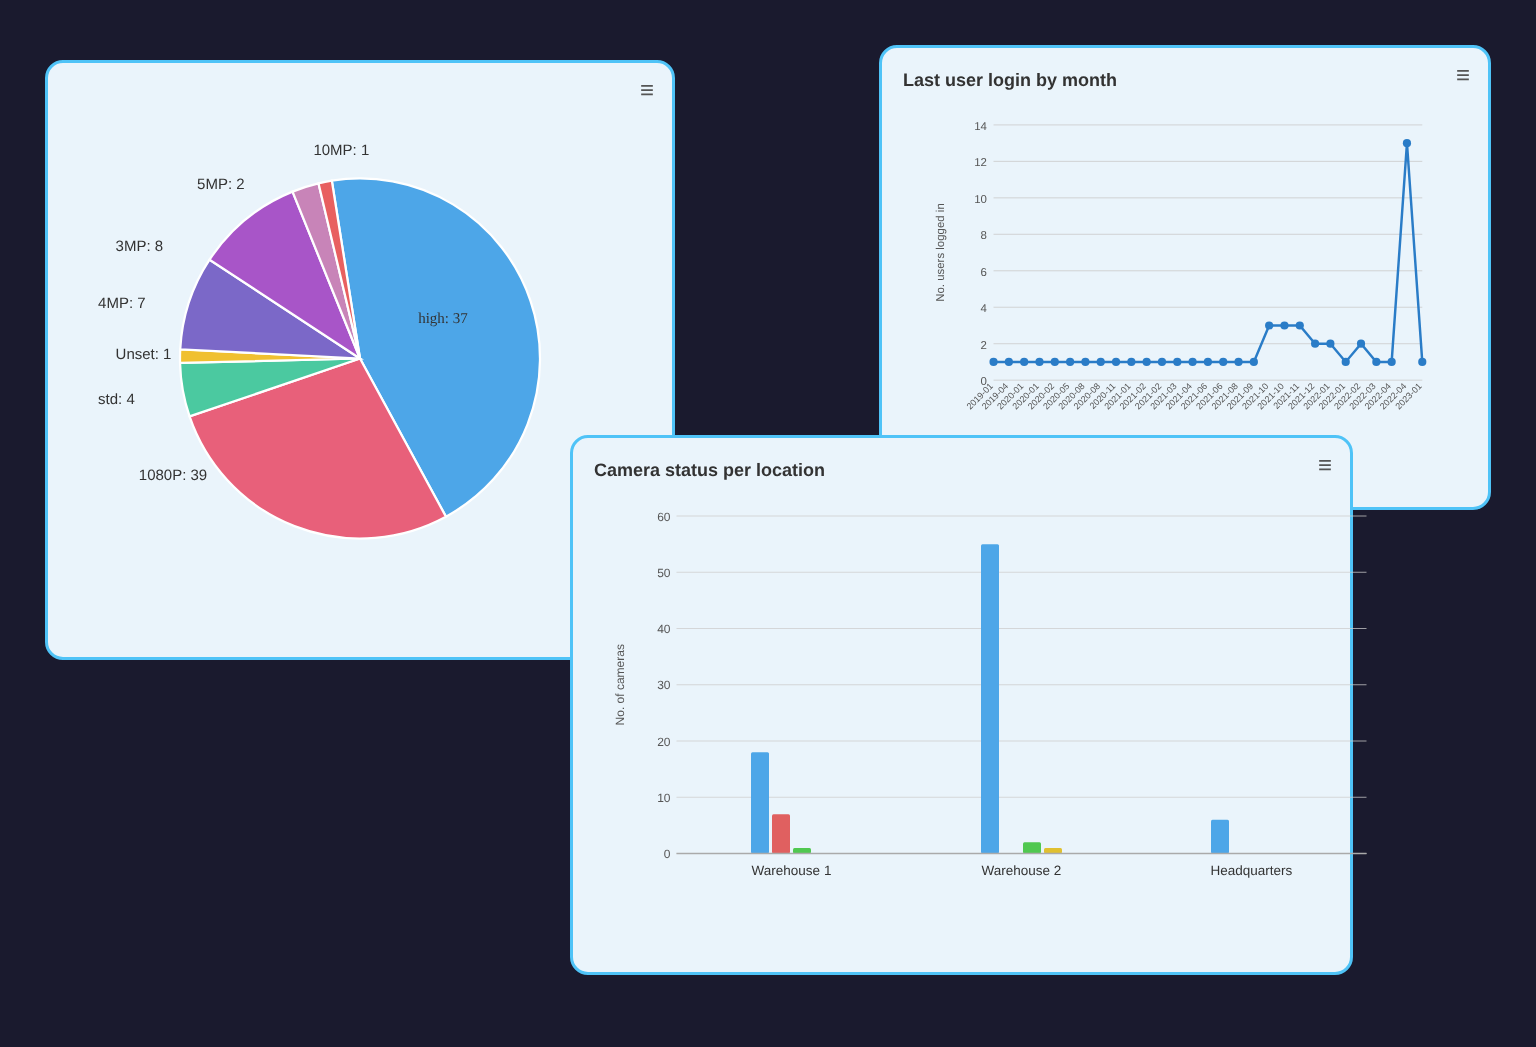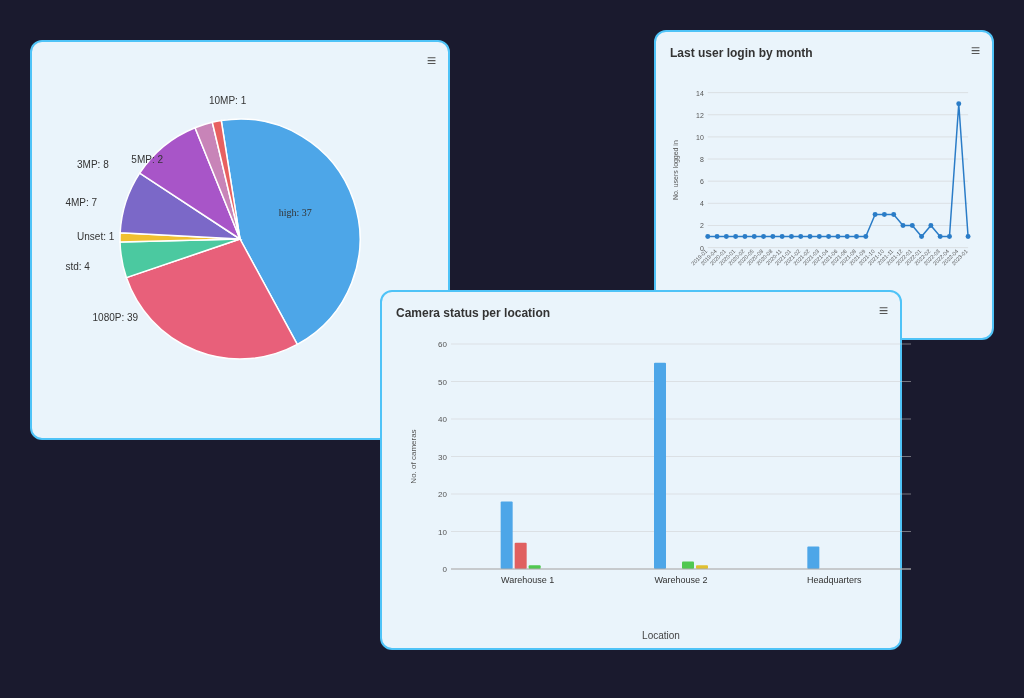--- a/index.html
+++ b/index.html
@@ -72,21 +72,21 @@
       font-size: 10px;
       color: #333;
       white-space: nowrap;
       text-align: right;
     }
 
     
     #line-card {
       right: 30px;
       top: 30px;
-      width: 340px;
+      width: 408px;
       height: 310px;
     }
 
     #line-chart-area {
       width: 100%;
       height: 240px;
       position: relative;
       margin-top: 4px;
     }
 
@@ -126,21 +126,21 @@
         <path d="M150,155 L105.02381352720703,43.74739261318612 A120,120 0 0,1 122.31791107925227,38.23655557930893 Z" fill="#c884b8" stroke="#fff" stroke-width="1.5"></path>
         <path d="M150,155 L122.31791107925227,38.23655557930893 A120,120 0 0,1 131.2278641951723,36.477399128583485 Z" fill="#e86060" stroke="#fff" stroke-width="1.5"></path>
       </svg>
     <div class="pie-labels" id="pie-labels">
         <div class="pie-label" style="left: 60%; top: 42%; font-family: Liberation Serif, serif;">high: 37</div>
         <div class="pie-label" style="left: 12%; top: 73%;">1080P: 39</div>
         <div class="pie-label" style="left: 5%; top: 58%;">std: 4</div>
         <div class="pie-label" style="left: 8%; top: 49%;">Unset: 1</div>
         <div class="pie-label" style="left: 5%; top: 39%;">4MP: 7</div>
         <div class="pie-label" style="left: 8%; top: 28%;">3MP: 8</div>
-        <div class="pie-label" style="left: 22%; top: 16%; margin-top: 36px;">5MP: 2</div>
+        <div class="pie-label" style="left: 22%; top: 16%;">5MP: 2</div>
         <div class="pie-label" style="left: 42%; top: 9%;">10MP: 1</div>
       </div>
   </div>
 </div>
 
 <div class="card" id="line-card">
   <div class="card-title">Last user login by month</div>
   <div class="menu-icon">≡</div>
   <div id="line-chart-area">
     <svg class="line-svg" id="line-svg" viewBox="0 0 310 220">
@@ -248,14 +248,13 @@
       <rect x="122.66666666666667" y="231.25" width="12" height="3.75" fill="#50c850" rx="1"></rect>
       <text x="121.66666666666667" y="249" text-anchor="middle" font-size="9" fill="#333">Warehouse 1</text>
       <rect x="248" y="28.75" width="12" height="206.25" fill="#4da6e8" rx="1"></rect>
       <rect x="276" y="227.5" width="12" height="7.5" fill="#50c850" rx="1"></rect>
       <rect x="290" y="231.25" width="12" height="3.75" fill="#e0c030" rx="1"></rect>
       <text x="275" y="249" text-anchor="middle" font-size="9" fill="#333">Warehouse 2</text>
       <rect x="401.33333333333337" y="212.5" width="12" height="22.5" fill="#4da6e8" rx="1"></rect>
       <text x="428.33333333333337" y="249" text-anchor="middle" font-size="9" fill="#333">Headquarters</text>
       <line x1="45" x2="505" y1="235" y2="235" stroke="#aaa" stroke-width="1"></line>
     </svg>
-  <div class="axis-title-center" style="margin-left:40px;">Location</div>
 </div>
 
 </body></html>

